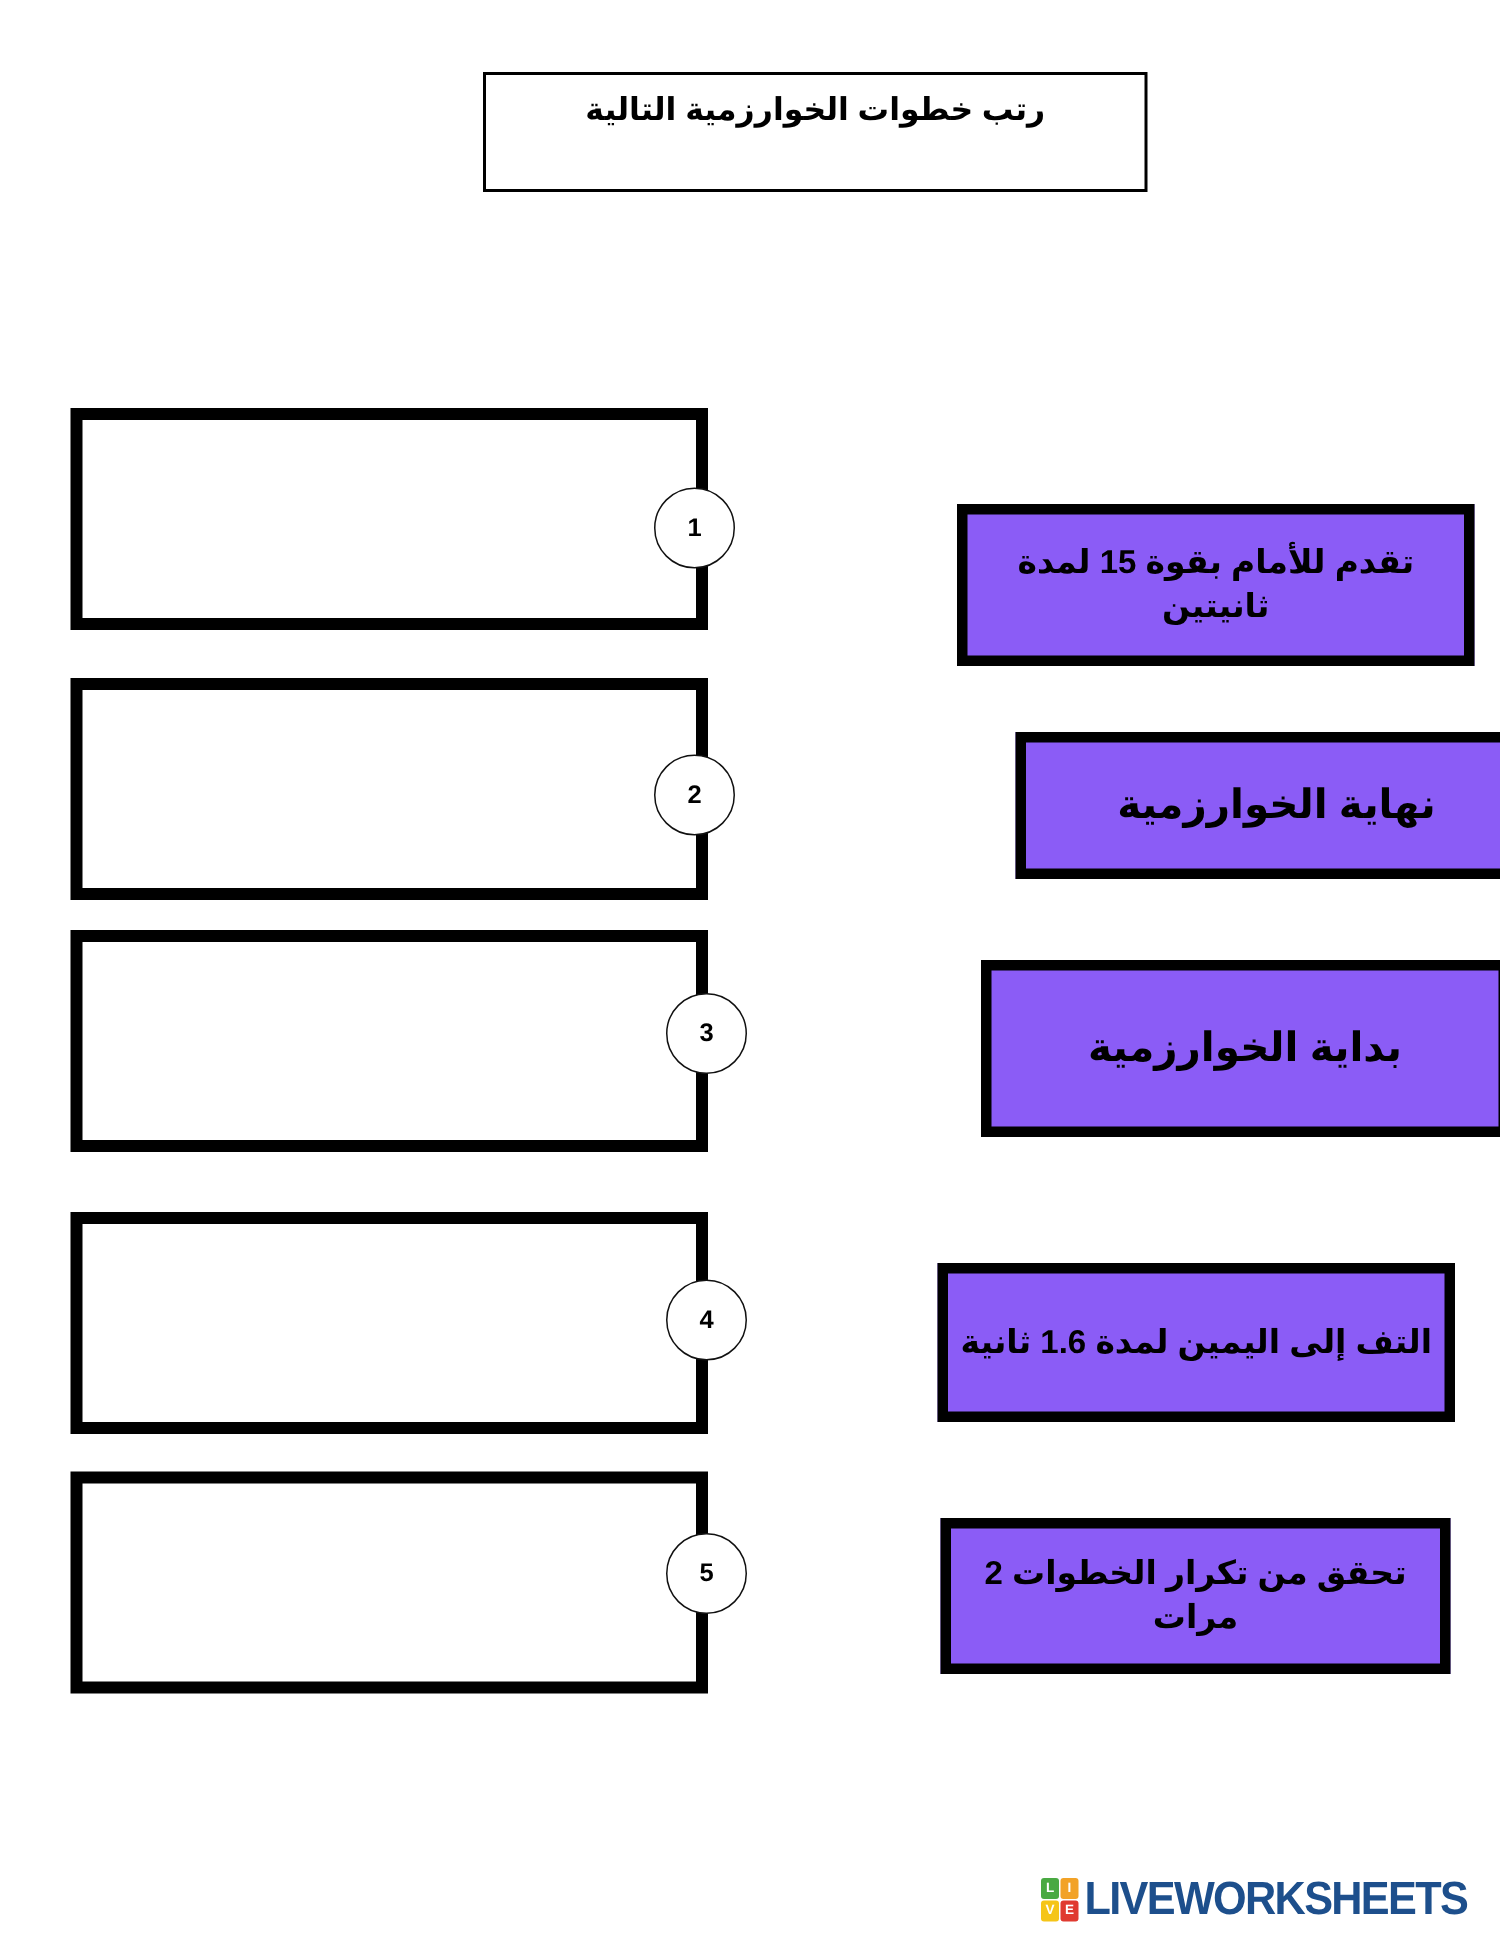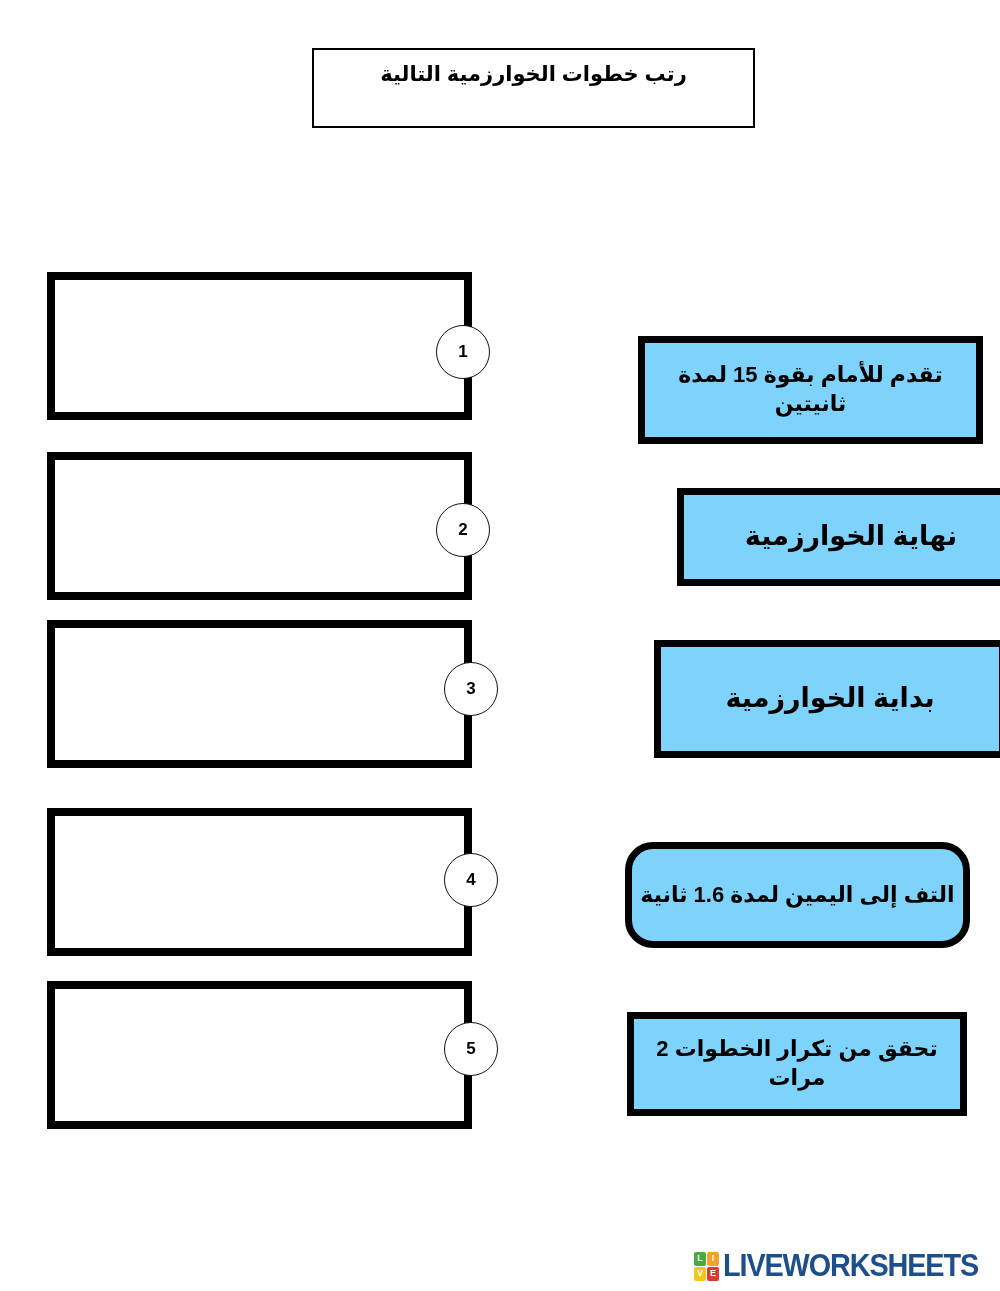--- a/index.html
+++ b/index.html
@@ -13,21 +13,21 @@
     height: 1291px;
     position: relative;
     overflow: hidden;
     font-family: "Liberation Sans", "DejaVu Sans", sans-serif;
     color: #000000;
   }
 
   
   .title-box {
     position: absolute;
-    left: 312px;
+    left: 322px;
     top: 48px;
     width: 443px;
     height: 80px;
     border: 2px solid #000000;
     box-sizing: border-box;
     background: #ffffff;
   }
   .title-text {
     position: absolute;
     left: 0;
@@ -64,21 +64,21 @@
     font-weight: bold;
     color: #000000;
     z-index: 5;
   }
 
   
   .card {
     position: absolute;
     box-sizing: border-box;
     border: 7px solid #000000;
-    background: #7dd3fc;
+    background: #8b5cf6;
     display: flex;
     align-items: center;
     justify-content: center;
   }
   .card-text {
     direction: rtl;
     text-align: center;
     font-weight: bold;
     line-height: 1.3;
     padding: 0 8px;
@@ -163,21 +163,21 @@
 </div>
 
 <div class="card" style="left:634px;top:488px;width:348px;height:98px;margin-left:43px;">
   <span class="card-text big">نهاية الخوارزمية</span>
 </div>
 
 <div class="card" style="left:640px;top:640px;width:352px;height:118px;margin-left:14px;">
   <span class="card-text big">بداية الخوارزمية</span>
 </div>
 
-<div class="card" style="left:625px;top:842px;width:345px;height:106px;border-radius:28px;">
+<div class="card" style="left:625px;top:842px;width:345px;height:106px;">
   <span class="card-text mid">التف إلى اليمين لمدة 1.6 ثانية</span>
 </div>
 
 <div class="card" style="left:627px;top:1012px;width:340px;height:104px;">
   <span class="card-text mid">تحقق من تكرار الخطوات 2 مرات</span>
 </div>
 
 <div class="logo">
   <div class="logo-tiles">
     <span class="tile tile-l">L</span>

